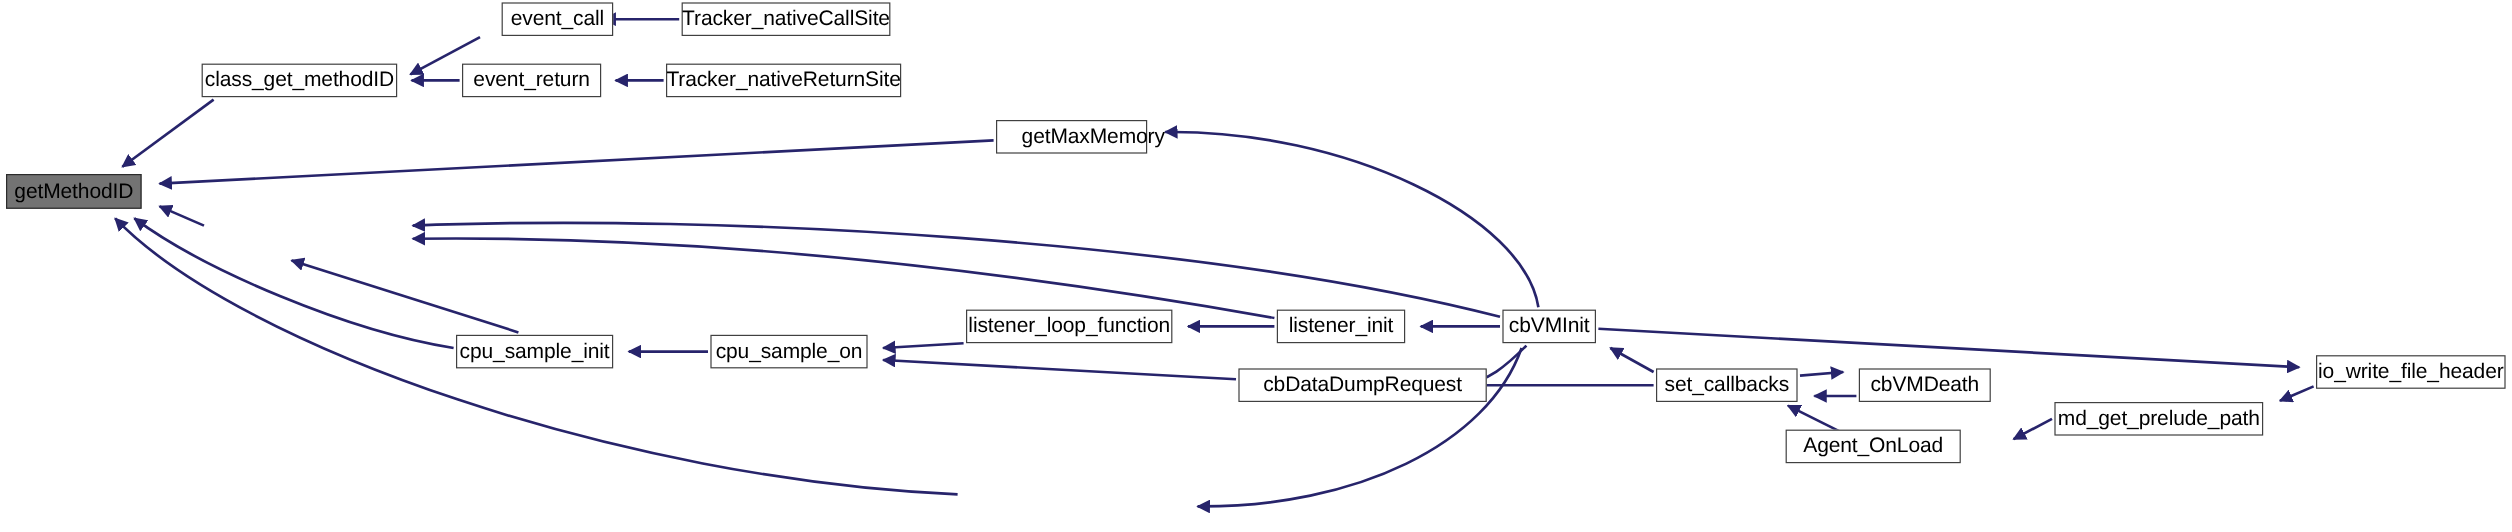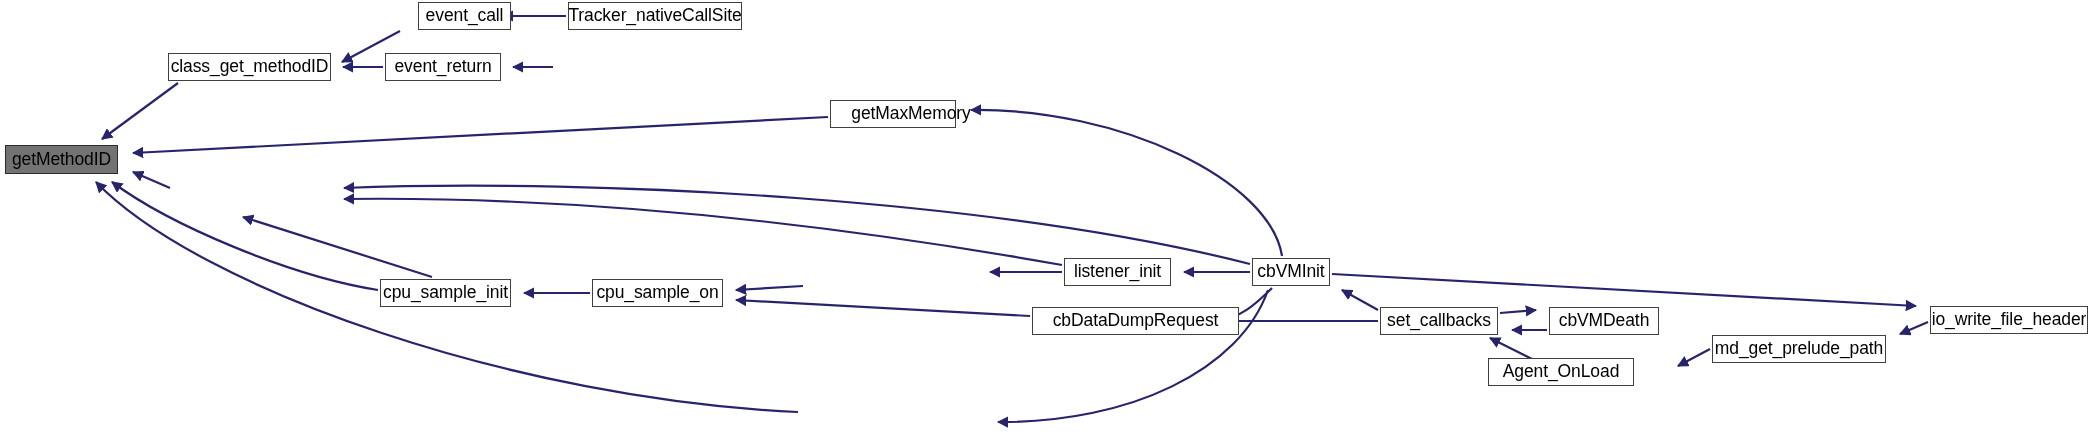--- a/index.html
+++ b/index.html
@@ -121,25 +121,31 @@
   </div>
   <div class="node" style="left:568px;top:2px;width:174px;height:28px;">
     <span class="node-label">Tracker_nativeCallSite</span>
   </div>
   <div class="node" style="left:168px;top:53px;width:163px;height:28px;">
     <span class="node-label">class_get_methodID</span>
   </div>
   <div class="node" style="left:385px;top:53px;width:116px;height:28px;">
     <span class="node-label">event_return</span>
   </div>
+  <div class="node" style="left:555px;top:53px;width:196px;height:28px;">
+    <span class="node-label">Tracker_nativeReturnSite</span>
+  </div>
   <div class="node" style="left:830px;top:100px;width:126px;height:28px;padding-left:36px;">
     <span class="node-label">getMaxMemory</span>
   </div>
   <div class="node focus" style="left:5px;top:145px;width:113px;height:29px;">
     <span class="node-label">getMethodID</span>
+  </div>
+  <div class="node" style="left:805px;top:258px;width:172px;height:28px;">
+    <span class="node-label">listener_loop_function</span>
   </div>
   <div class="node" style="left:1064px;top:258px;width:107px;height:28px;">
     <span class="node-label">listener_init</span>
   </div>
   <div class="node" style="left:1252px;top:258px;width:78px;height:28px;">
     <span class="node-label">cbVMInit</span>
   </div>
   <div class="node" style="left:380px;top:279px;width:131px;height:28px;">
     <span class="node-label">cpu_sample_init</span>
   </div>
@@ -148,21 +154,21 @@
   </div>
   <div class="node" style="left:1032px;top:307px;width:207px;height:28px;">
     <span class="node-label">cbDataDumpRequest</span>
   </div>
   <div class="node" style="left:1380px;top:307px;width:118px;height:28px;">
     <span class="node-label">set_callbacks</span>
   </div>
   <div class="node" style="left:1549px;top:307px;width:110px;height:28px;">
     <span class="node-label">cbVMDeath</span>
   </div>
-  <div class="node" style="left:1930px;top:296px;width:158px;height:28px;margin-top:10px;">
+  <div class="node" style="left:1930px;top:296px;width:158px;height:28px;">
     <span class="node-label">io_write_file_header</span>
   </div>
   <div class="node" style="left:1712px;top:335px;width:174px;height:28px;">
     <span class="node-label">md_get_prelude_path</span>
   </div>
   <div class="node" style="left:1488px;top:358px;width:146px;height:28px;align-items:center;">
     <span class="node-label">Agent_OnLoad</span>
   </div>
 </div>
 

